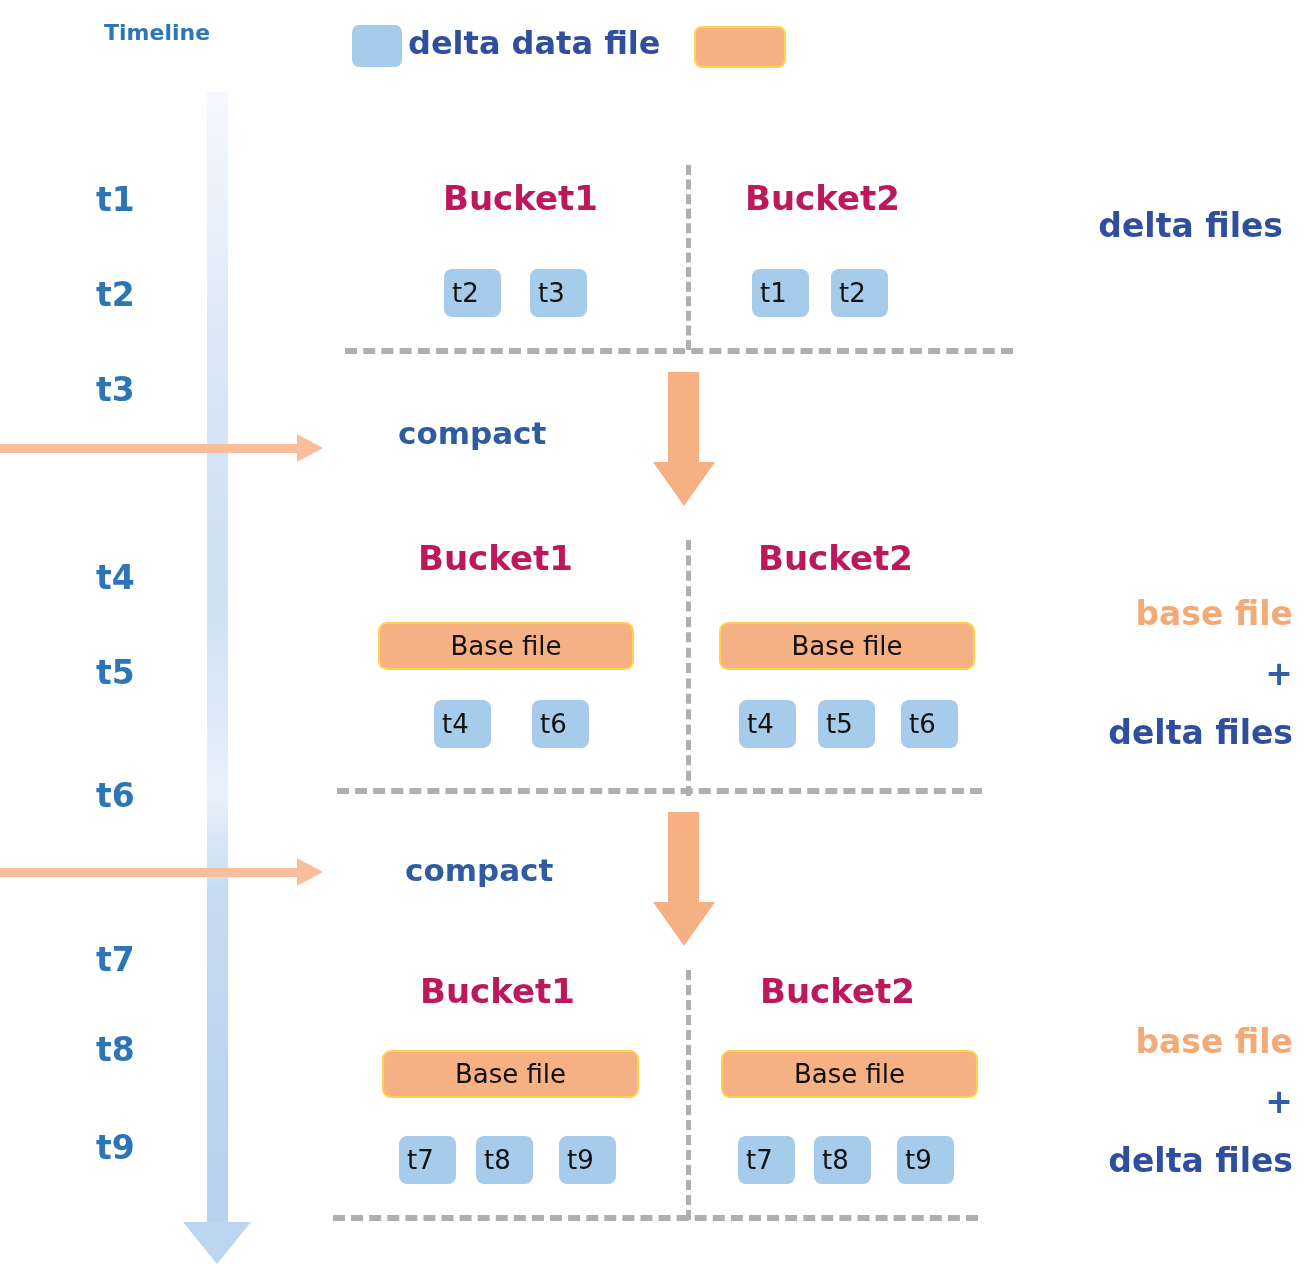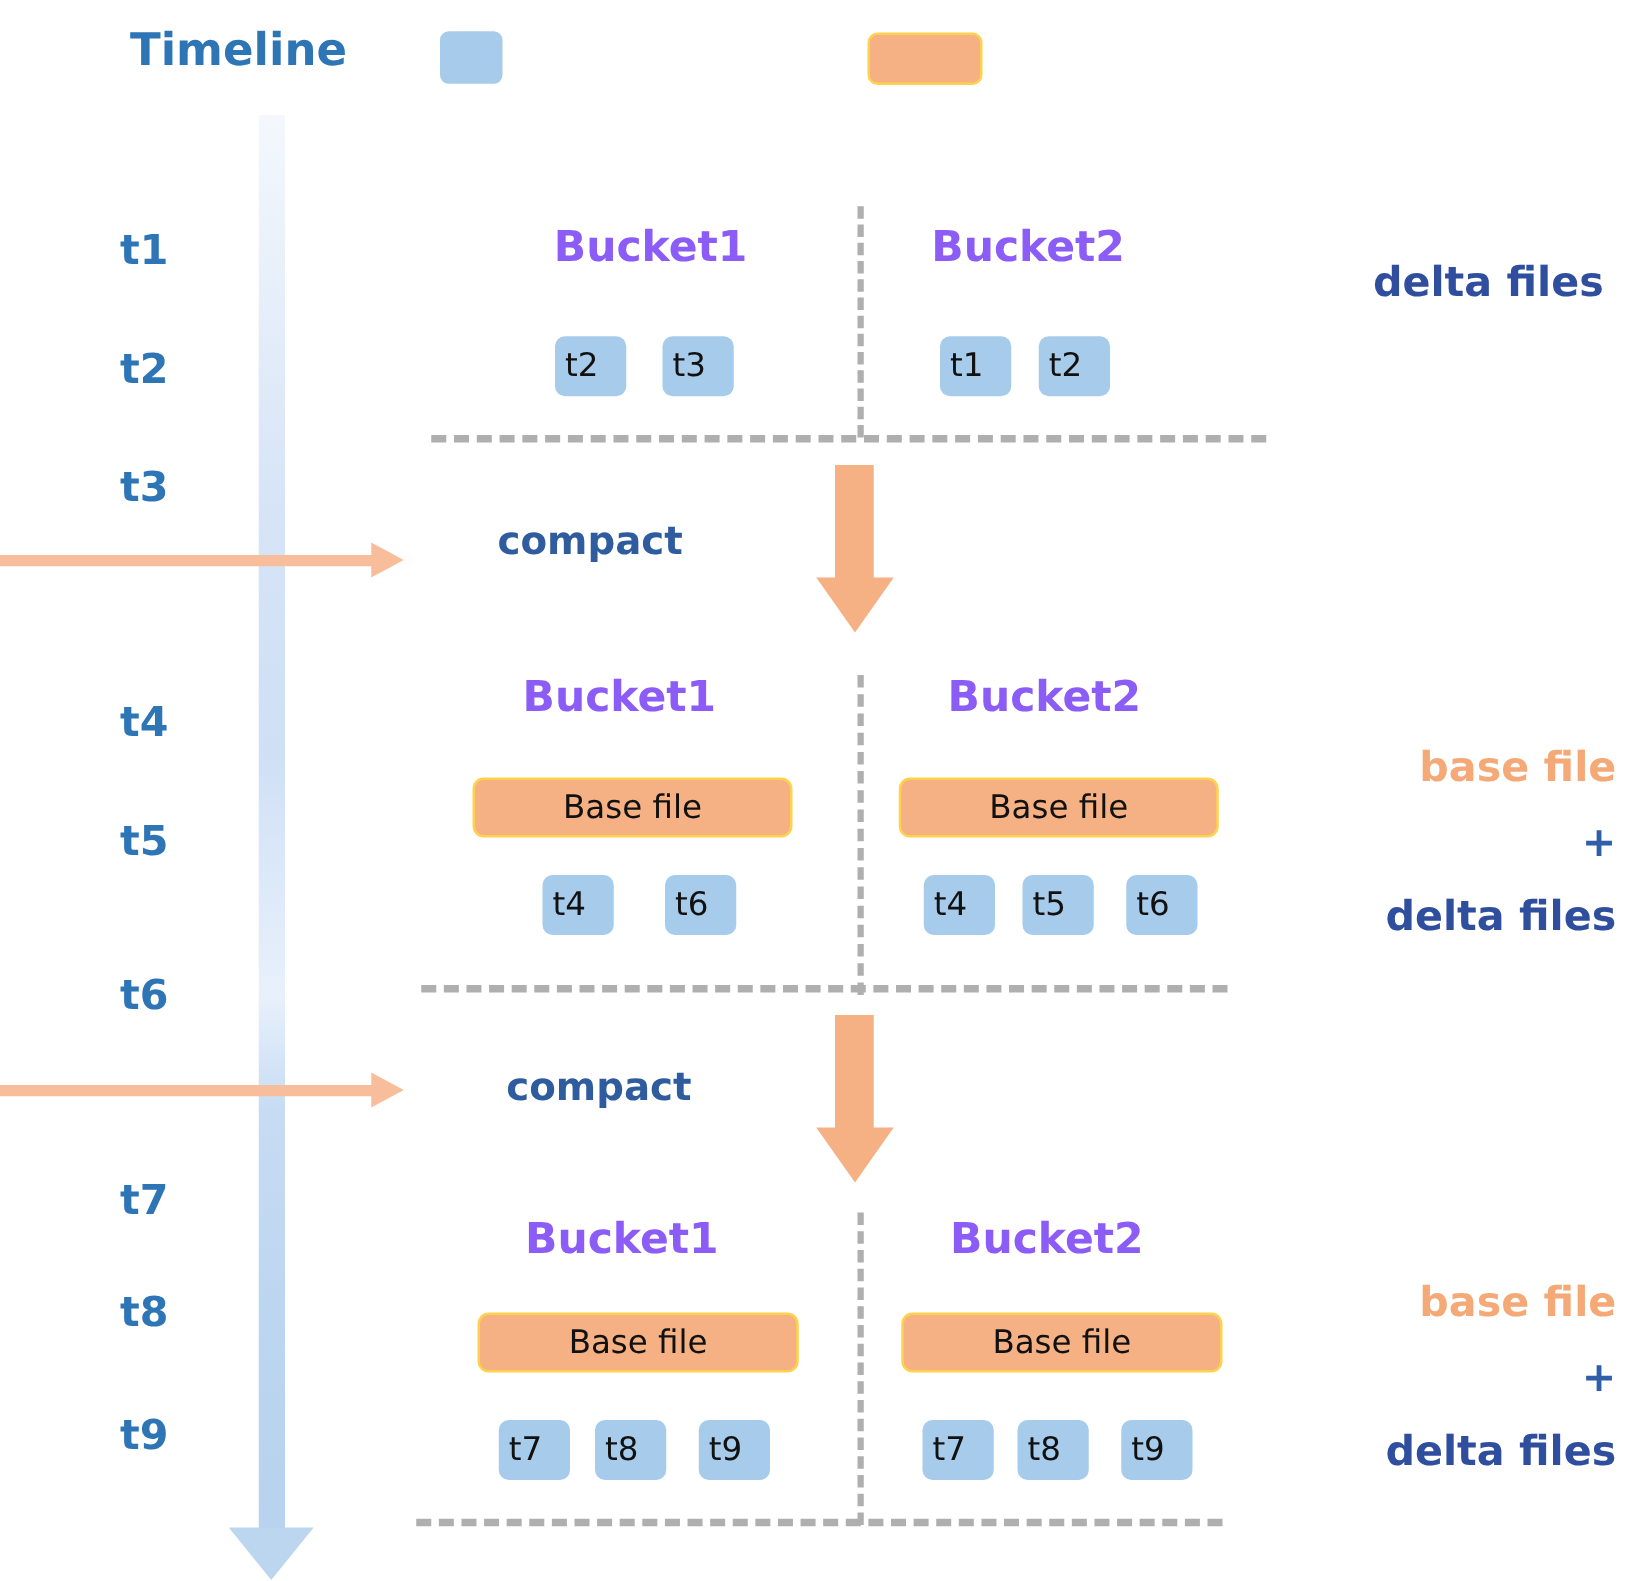--- a/index.html
+++ b/index.html
@@ -18,21 +18,21 @@
     background: #ffffff;
     overflow: hidden;
   }
 
   
   .abs { position: absolute; }
 
   
   .legend-title {
     left: 104px; top: 20px;
-    font-size: 36px;
+    font-size: 22px;
     font-weight: bold;
     color: #2E75B6;
     letter-spacing: 0px;
     white-space: nowrap;
   }
   .legend-swatch-delta {
     left: 352px; top: 25px;
     width: 50px; height: 42px;
     background: #A7CBEA;
     border-radius: 7px;
@@ -130,21 +130,21 @@
   }
   .vdash {
     width: 0;
     border-left: 5px dashed #AFAFAF;
   }
 
   
   .bucket-title {
     font-size: 34px;
     font-weight: bold;
-    color: #8b5cf6;
+    color: #be185d;
     white-space: nowrap;
   }
 
   
   .delta-chip {
     width: 57px; height: 48px;
     background: #A7CBEA;
     border-radius: 8px;
     display: flex;
     align-items: center;
@@ -190,20 +190,21 @@
   }
 </style>
 </head>
 <body>
 
 <div id="canvas">
 
   <div class="abs legend-title">Timeline</div>
 
   <div class="abs legend-swatch-delta"></div>
+  <div class="abs legend-label-delta">delta data file</div>
 
   <div class="abs legend-swatch-base"></div>
 
   <div class="abs timeline-bar"></div>
   <div class="abs timeline-arrowhead"></div>
 
   <div class="abs tick-label" style="left:96px; top:180px;">t1</div>
   <div class="abs tick-label" style="left:96px; top:275px;">t2</div>
   <div class="abs tick-label" style="left:96px; top:370px;">t3</div>
   <div class="abs tick-label" style="left:96px; top:558px;">t4</div>

